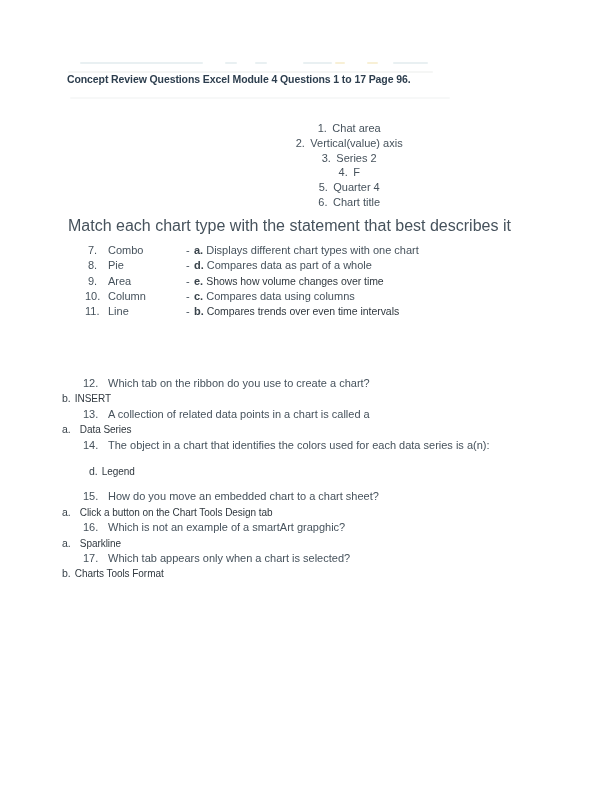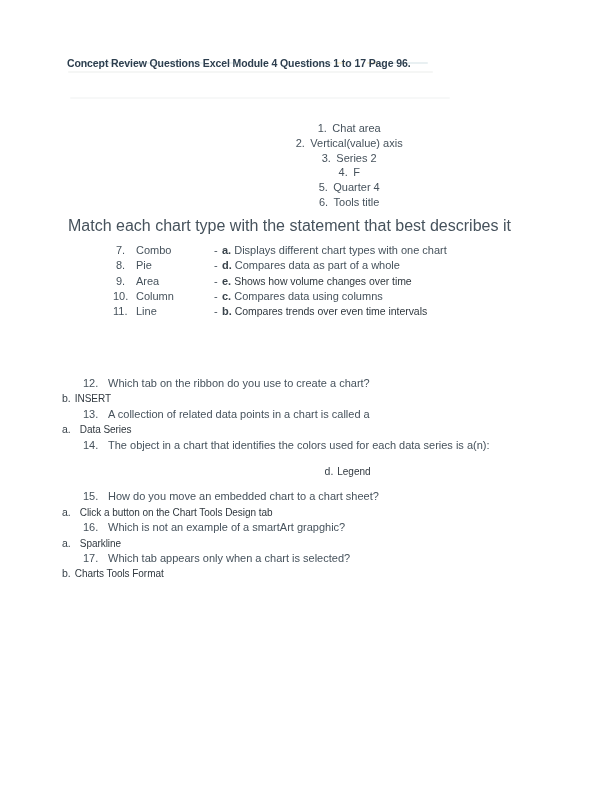--- a/index.html
+++ b/index.html
@@ -11,21 +11,21 @@
     font-family: "Liberation Sans", sans-serif;
     color: var(--body-color, #46525c);
     overflow: hidden;
   }
   
   .artifacts { position: absolute; left: 0; top: 0; width: 606px; height: 110px; }
   .artifacts .mark { position: absolute; height: 2px; border-radius: 1px; }
 
   .title {
     position: absolute;
-    left: 67px; top: 56px;
+    left: 67px; top: 72px;
     margin: 0;
     font-size: 10.5px;
     font-weight: bold;
     letter-spacing: -0.1px;
     color: var(--title-color, #2d3e4e);
     line-height: 14px;
     white-space: nowrap;
   }
 
   
@@ -36,21 +36,21 @@
   .match-intro {
     position: absolute;
     left: 68px; top: 219px;
     font-size: 16px;
     line-height: 14px;
     white-space: nowrap;
   }
 
   
   .match-list { position: absolute; left: 0; top: 243px; width: 606px; }
-  .match-row { padding-left: 85px; line-height: 15.3px; font-size: 11px; white-space: nowrap; margin-left: 28px; }
+  .match-row { padding-left: 85px; line-height: 15.3px; font-size: 11px; white-space: nowrap; }
   .match-row .num { display: inline-block; width: 23px; }
   .match-row .num.short { text-indent: 3px; }
   .match-row .term { display: inline-block; width: 78px; }
   .match-row .dash { display: inline-block; width: 8px; }
   .match-row .letter { font-weight: bold; color: var(--letter-color, #39434b); margin-right: 3px; }
   .match-row .desc.alt { font-size: 10.5px; color: var(--answer-color, #333c43); letter-spacing: -0.05px; }
 
   
   .qa-list { position: absolute; left: 0; top: 376px; width: 606px; }
   .q-row { padding-left: 83px; line-height: 15.4px; font-size: 11px; white-space: nowrap; }
@@ -99,21 +99,21 @@
 
   <div class="term-row">
     <span class="num">4.</span><span class="txt">F</span>
   </div>
 
   <div class="term-row">
     <span class="num">5.</span><span class="txt">Quarter 4</span>
   </div>
 
   <div class="term-row">
-    <span class="num">6.</span><span class="txt">Tools title</span>
+    <span class="num">6.</span><span class="txt">Chart title</span>
   </div>
 </div>
 
   <div class="match-intro">Match each chart type with the statement that best describes it</div>
 
   <div class="match-list">
   <div class="match-row">
     <span class="num short">7.</span><span class="term">Combo</span><span class="dash">-</span><span class="letter">a.</span><span class="desc">Displays different chart types with one chart</span>
   </div>
 
@@ -148,21 +148,21 @@
   </div>
 
   <div class="a-row wide">
     <span class="letter">a.</span><span class="txt">Data Series</span>
   </div>
 
   <div class="q-row">
     <span class="num">14.</span><span class="txt">The object in a chart that identifies the colors used for each data series is a(n):</span>
   </div>
 
-  <div class="a-row space-before" style="padding-left: 89px; text-align: center;">
+  <div class="a-row space-before" style="padding-left: 89px;">
     <span class="letter">d.</span><span class="txt">Legend</span>
   </div>
 
   <div class="q-row space-before">
     <span class="num">15.</span><span class="txt">How do you move an embedded chart to a chart sheet?</span>
   </div>
 
   <div class="a-row wide">
     <span class="letter">a.</span><span class="txt">Click a button on the Chart Tools Design tab</span>
   </div>

